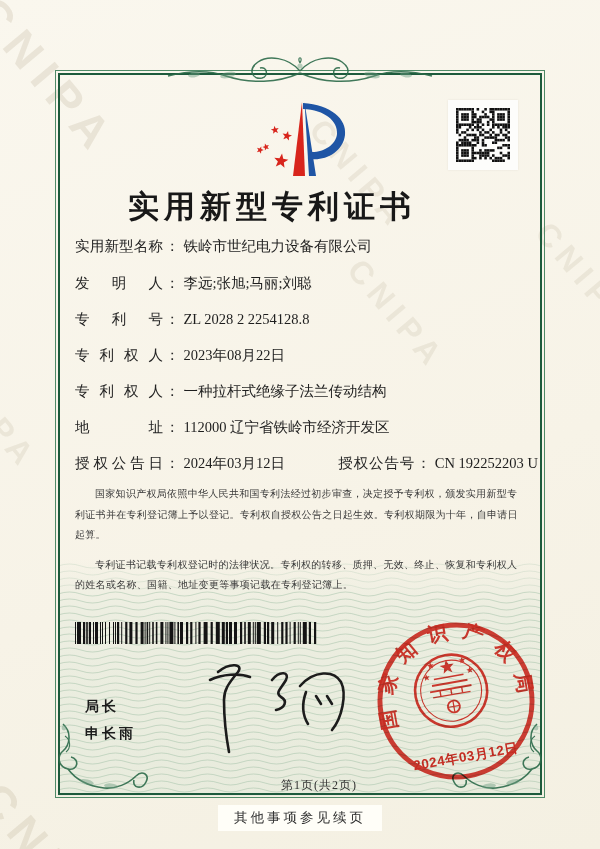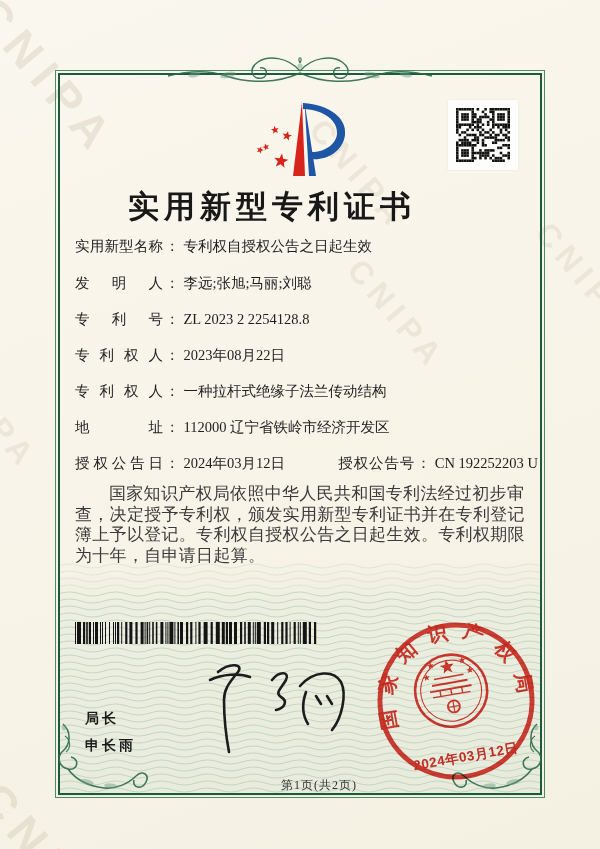--- a/index.html
+++ b/index.html
@@ -22,32 +22,32 @@
   .title{position:absolute;left:0;top:186px;width:544px;text-align:center;font-size:31px;font-weight:bold;
     letter-spacing:5px;color:#181818;}
   
   .fields{position:absolute;left:75px;top:237px;width:452px;font-size:14.5px;}
   .frow{position:absolute;left:0;white-space:nowrap;}
   .flabel{display:inline-block;width:88px;text-align:justify;text-align-last:justify;vertical-align:bottom;color:#242424;}
   .flabel2{display:inline-block;width:76px;text-align:justify;text-align-last:justify;vertical-align:bottom;color:#242424;}
   .fcolon{display:inline-block;margin:0 4px 0 2px;}
   .fvalue{color:#1e1e1e;}
   
-  .bodytext{position:absolute;left:75px;top:484px;width:452px;font-size:17px;line-height:20.5px;
+  .bodytext{position:absolute;left:75px;top:484px;width:452px;font-size:10px;line-height:20.5px;
     color:#3a3a3a;letter-spacing:0.3px;}
   .bodytext p{margin:0 0 9px 0;text-indent:2em;}
   
   .waves{position:absolute;left:58px;top:560px;width:484px;height:236px;
     background:linear-gradient(180deg,rgba(214,228,212,0) 0%,rgba(214,228,212,0.30) 20%,rgba(213,227,210,0.42) 100%);}
   .waves svg{position:absolute;left:0;top:0;}
   
   .barcode{position:absolute;left:75px;top:622px;width:246px;height:22px;}
   
   .sig-labels{position:absolute;left:85px;top:693px;font-family:"Liberation Sans","DejaVu Sans",sans-serif;
-    font-size:14px;font-weight:bold;letter-spacing:3px;color:#1c1c1c;line-height:27px;margin-top:12px;}
+    font-size:14px;font-weight:bold;letter-spacing:3px;color:#1c1c1c;line-height:27px;}
   .sig-script{position:absolute;left:188px;top:652px;width:170px;height:105px;}
   
   .seal{position:absolute;left:374px;top:618px;width:164px;height:166px;transform:rotate(-10deg);
     mix-blend-mode:multiply;opacity:0.95;}
   
   .page-note{position:absolute;left:55px;top:777px;width:528px;text-align:center;font-size:12px;letter-spacing:1px;color:#333;}
   .cont-note{position:absolute;left:50%;top:805px;transform:translateX(-50%);background:#fffef8;
     padding:4px 16px;font-size:13.5px;letter-spacing:3px;color:#303030;}
   .orn{position:absolute;pointer-events:none;}
 </style>
@@ -401,46 +401,47 @@
         <rect x="16" y="20" width="1" height="1" fill="#111"></rect>
         <rect x="17" y="20" width="1" height="1" fill="#111"></rect>
         <rect x="18" y="20" width="1" height="1" fill="#111"></rect>
       </svg>
   </div>
 
   <div class="title">实用新型专利证书</div>
 
   <div class="fields">
     <div class="frow" style="top:0">
-      <span class="flabel">实用新型名称</span><span class="fcolon">：</span><span class="fvalue">专利权自授权公告之日起生效</span>
+      <span class="flabel">实用新型名称</span><span class="fcolon">：</span><span class="fvalue">铁岭市世纪电力设备有限公司</span>
     </div>
     <div class="frow" style="top:37px">
       <span class="flabel">发明人</span><span class="fcolon">：</span><span class="fvalue">李远;张旭;马丽;刘聪</span>
     </div>
     <div class="frow" style="top:73px">
-      <span class="flabel">专利号</span><span class="fcolon">：</span><span class="fvalue">ZL 2023 2 2254128.8</span>
+      <span class="flabel">专利号</span><span class="fcolon">：</span><span class="fvalue">ZL 2028 2 2254128.8</span>
     </div>
     <div class="frow" style="top:109px">
       <span class="flabel">专利权人</span><span class="fcolon">：</span><span class="fvalue">2023年08月22日</span>
     </div>
     <div class="frow" style="top:145px">
       <span class="flabel">专利权人</span><span class="fcolon">：</span><span class="fvalue">一种拉杆式绝缘子法兰传动结构</span>
     </div>
     <div class="frow" style="top:181px">
       <span class="flabel">地址</span><span class="fcolon">：</span><span class="fvalue">112000 辽宁省铁岭市经济开发区</span>
     </div>
     <div class="frow" style="top:217px">
       <span class="flabel">授权公告日</span><span class="fcolon">：</span><span class="fvalue">2024年03月12日</span>
       <span style="display:inline-block;width:46px"></span>
       <span class="flabel2">授权公告号</span><span class="fcolon">：</span><span class="fvalue">CN 192252203 U</span>
     </div>
   </div>
 
   <div class="bodytext">
     <p>国家知识产权局依照中华人民共和国专利法经过初步审查，决定授予专利权，颁发实用新型专利证书并在专利登记簿上予以登记。专利权自授权公告之日起生效。专利权期限为十年，自申请日起算。</p>
+    <p>专利证书记载专利权登记时的法律状况。专利权的转移、质押、无效、终止、恢复和专利权人的姓名或名称、国籍、地址变更等事项记载在专利登记簿上。</p>
   </div>
 
   <svg class="barcode" id="barcode" viewBox="0 0 246 22" preserveAspectRatio="none">
       <rect x="0" y="0" width="1" height="22" fill="#141414"></rect>
       <rect x="2" y="0" width="4" height="22" fill="#141414"></rect>
       <rect x="8" y="0" width="2.2" height="22" fill="#141414"></rect>
       <rect x="11.2" y="0" width="1.6" height="22" fill="#141414"></rect>
       <rect x="13.799999999999999" y="0" width="2.2" height="22" fill="#141414"></rect>
       <rect x="18" y="0" width="1" height="22" fill="#141414"></rect>
       <rect x="20" y="0" width="3" height="22" fill="#141414"></rect>
@@ -537,14 +538,15 @@
       <path d="M58,70 L100,70" stroke-width="2"></path>
       <path d="M60,76 L98,76" stroke-width="1.4"></path>
       <path d="M68,70 v6 M79,70 v6 M90,70 v6" stroke-width="1.4"></path>
       <circle cx="79" cy="88" r="6" stroke-width="1.8"></circle>
       <path d="M73,88 h12 M79,82 v12" stroke-width="1.2"></path>
     </g>
     <text x="82" y="144" text-anchor="middle" font-family="Liberation Sans, DejaVu Sans, sans-serif" font-size="13.5" font-weight="bold" fill="#d8251c" letter-spacing="0.5">2024年03月12日</text>
   </svg>
 
   <div class="page-note">第1页(共2页)</div>
+  <div class="cont-note">其他事项参见续页</div>
 
 </div>
 
 </body></html>

